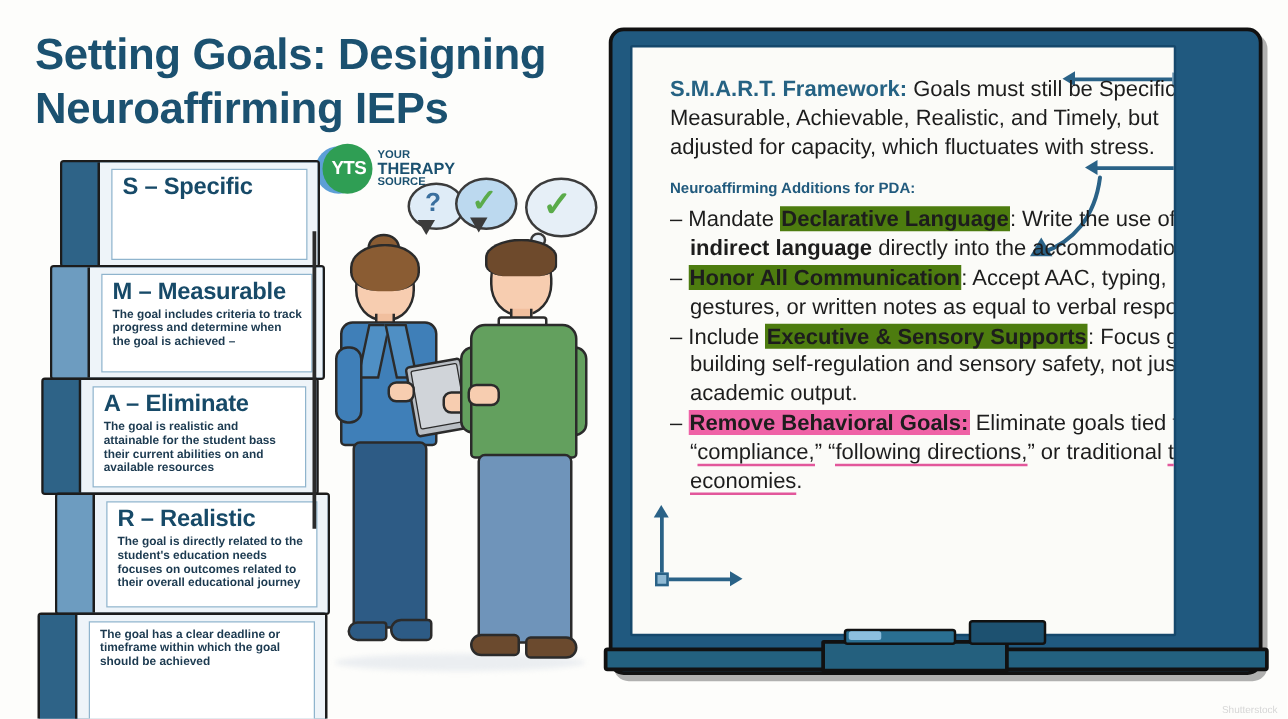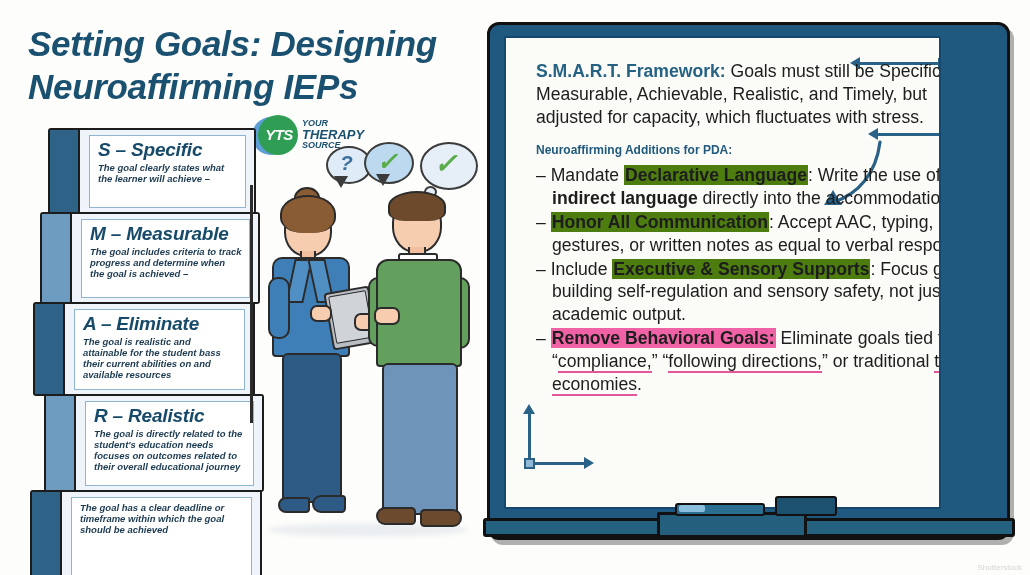--- a/index.html
+++ b/index.html
@@ -15,21 +15,21 @@
     width: 1030px;
     height: 575px;
     background: #fdfdfb;
     overflow: hidden;
   }
 
   
   #left-panel {
     position: absolute;
     left: 0; top: 0;
-    width: 490px; height: 409px; font-style: italic;
+    width: 490px; height: 409px;
   }
   #page-title {
     position: absolute;
     left: 28px; top: 22px;
     width: 450px;
     font-size: 35px;
     font-weight: bold;
     line-height: 1.23;
     color: #1b5170;
     letter-spacing: -0.3px;
@@ -412,21 +412,20 @@
     <div class="thought-dot" id="tdot2"></div>
     <div class="bub-glyph" id="glyph-c2">✓</div>
 
     <div id="smart-stack">
 
       <div class="smart-box" id="box-s">
         <div class="box-side"></div>
         <div class="box-face">
           <div class="box-inner">
             <div class="box-title">S – Specific</div>
-            <div class="box-desc">The goal clearly states what the learner will achieve –</div>
           </div>
         </div>
       </div>
 
       <div class="smart-box" id="box-m">
         <div class="box-side light"></div>
         <div class="box-face">
           <div class="box-inner">
             <div class="box-title">M – Measurable</div>
             <div class="box-desc">The goal includes criteria to track progress and determine when the goal is achieved –</div>

